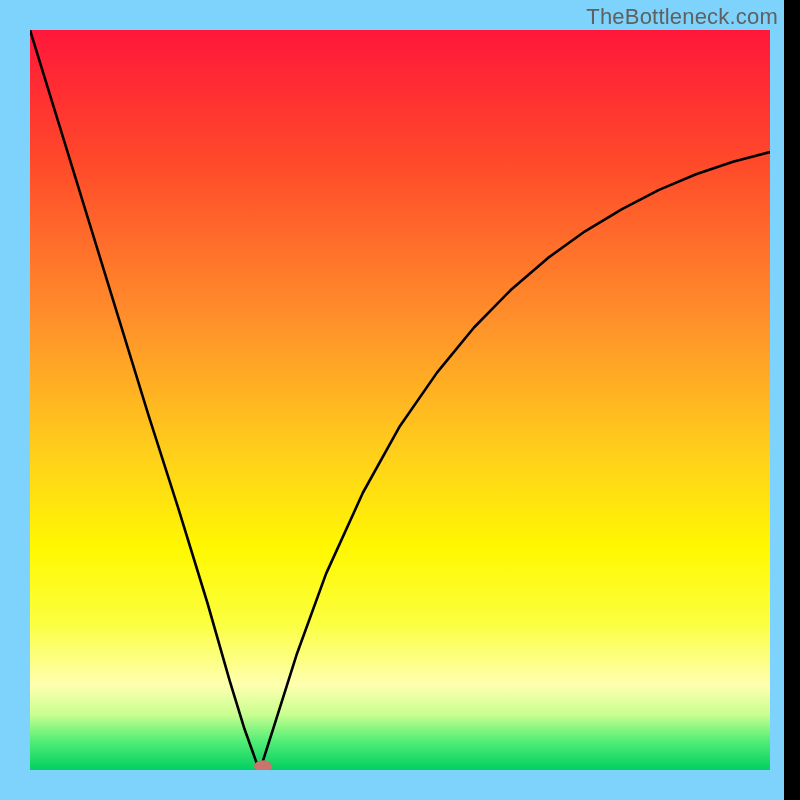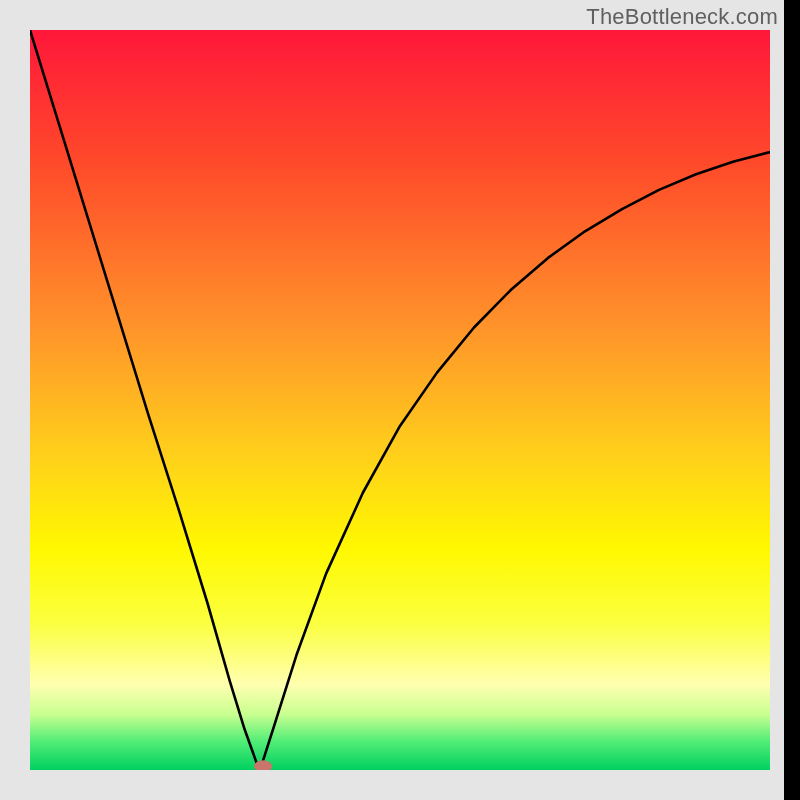--- a/index.html
+++ b/index.html
@@ -9,21 +9,21 @@
     height: 800px;
     background: #000;
     overflow: hidden;
     font-family: Arial, Helvetica, sans-serif;
   }
   .frame {
     position: absolute;
     left: 0; top: 0;
     width: 784px;
     height: 800px;
-    background: #e5e5e5;
+    background: #7dd3fc;
   }
   .plot-area {
     position: absolute;
     left: 30px;
     top: 30px;
     width: 740px;
     height: 740px;
   }
   .watermark {
     position: absolute;

